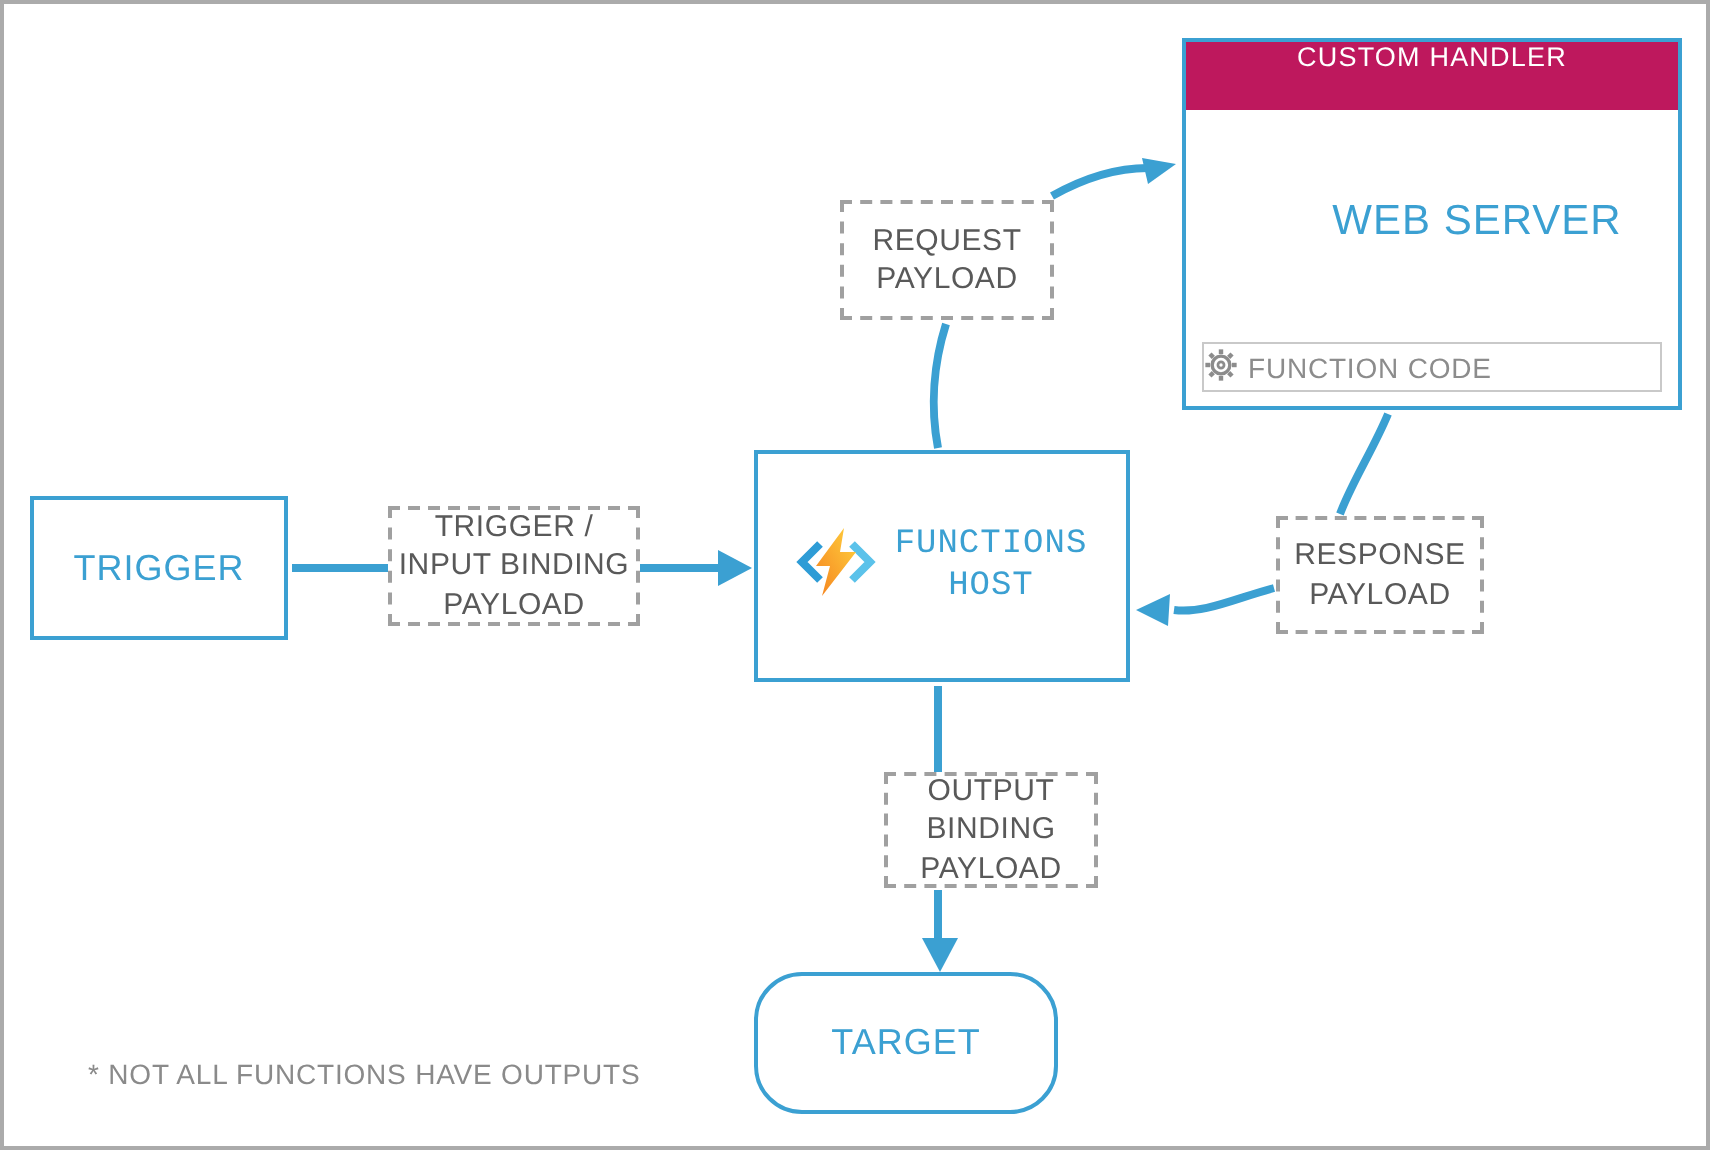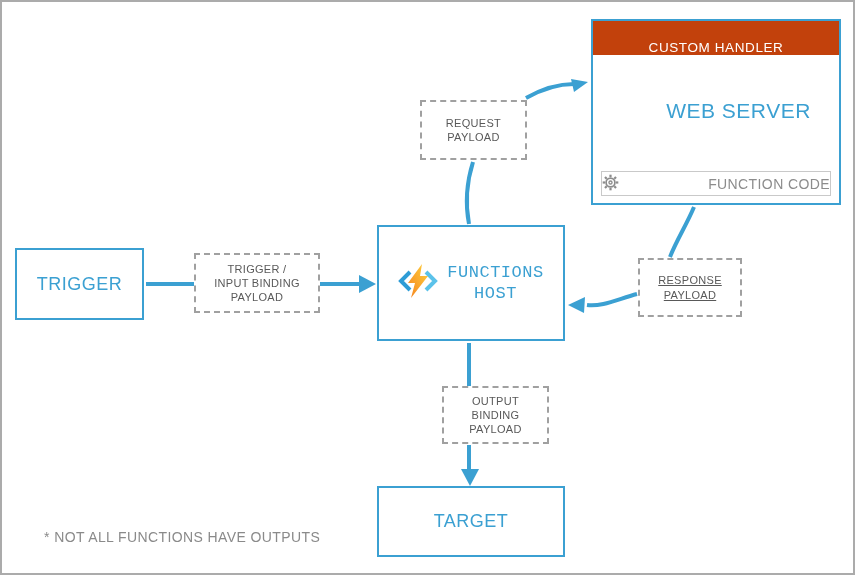--- a/index.html
+++ b/index.html
@@ -20,54 +20,54 @@
     border: 2px solid #3BA0D2;
     display: flex; align-items: center; justify-content: center;
     color: #3BA0D2;
     letter-spacing: 0.5px;
   }
   .label-blue { color: #3BA0D2; text-align: center; white-space: pre-line; }
 
   .trigger-box  { left: 13px;  top: 246px; width: 129px; height: 72px; font-size: 18px; justify-content: center; }
   .host-box     { left: 375px; top: 223px; width: 188px; height: 116px; gap: 9px; font-family: Liberation Mono, monospace; }
   .host-box .label-blue { font-size: 17px; line-height: 1.25; }
-  .target-box   { left: 375px; top: 484px; width: 188px; height: 71px; font-size: 18px; }
+  .target-box   { left: 375px; top: 484px; width: 152px; height: 71px; font-size: 18px; border-radius: 24px; }
 
   .custom-handler {
     position: absolute; left: 589px; top: 17px; width: 250px; height: 186px;
     background: #ffffff; border: 2px solid #3BA0D2;
   }
   .ch-header {
-    height: 34px; background: #c2410c; color: #ffffff;
-    display: flex; align-items: flex-end; justify-content: center;
+    height: 34px; background: #be185d; color: #ffffff;
+    display: flex; align-items: flex-start; justify-content: center;
     font-size: 13.5px; letter-spacing: 0.6px;
   }
   .ch-body {
     position: absolute; left: 0; right: 0; top: 34px; bottom: 36px;
     display: flex; align-items: center; justify-content: center;
     color: #3BA0D2; font-size: 21px; letter-spacing: 0.5px; padding-left: 45px;
   }
   .ch-funccode {
     position: absolute; left: 8px; right: 8px; bottom: 7px; height: 25px;
     border: 1px solid #C9C9C9; background: #ffffff;
-    display: flex; align-items: center; justify-content: space-between; gap: 5px;
+    display: flex; align-items: center; justify-content: flex-start; gap: 5px;
     color: #8C8C8C; font-size: 14px; letter-spacing: 0.4px;
   }
 
   .dashed {
     position: absolute;
     background: #ffffff;
     border: 2px dashed #A0A0A0;
     display: flex; align-items: center; justify-content: center;
-    color: #595959; font-size: 11px; line-height: 1.3;
+    color: #595959; font-size: 15px; line-height: 1.3;
     text-align: center; white-space: pre-line; letter-spacing: 0.3px;
   }
   .payload-trigger  { left: 192px; top: 251px; width: 126px; height: 60px; }
   .payload-request  { left: 418px; top: 98px;  width: 107px; height: 60px; }
-  .payload-response { left: 636px; top: 256px; width: 104px; height: 59px; text-decoration: underline; }
+  .payload-response { left: 636px; top: 256px; width: 104px; height: 59px; }
   .payload-output   { left: 440px; top: 384px; width: 107px; height: 58px; }
 
   .footnote {
     position: absolute; left: 42px; top: 527px;
     color: #8A8A8A; font-size: 14px; letter-spacing: 0.4px;
   }
 </style>
 </head>
 <body>
 

